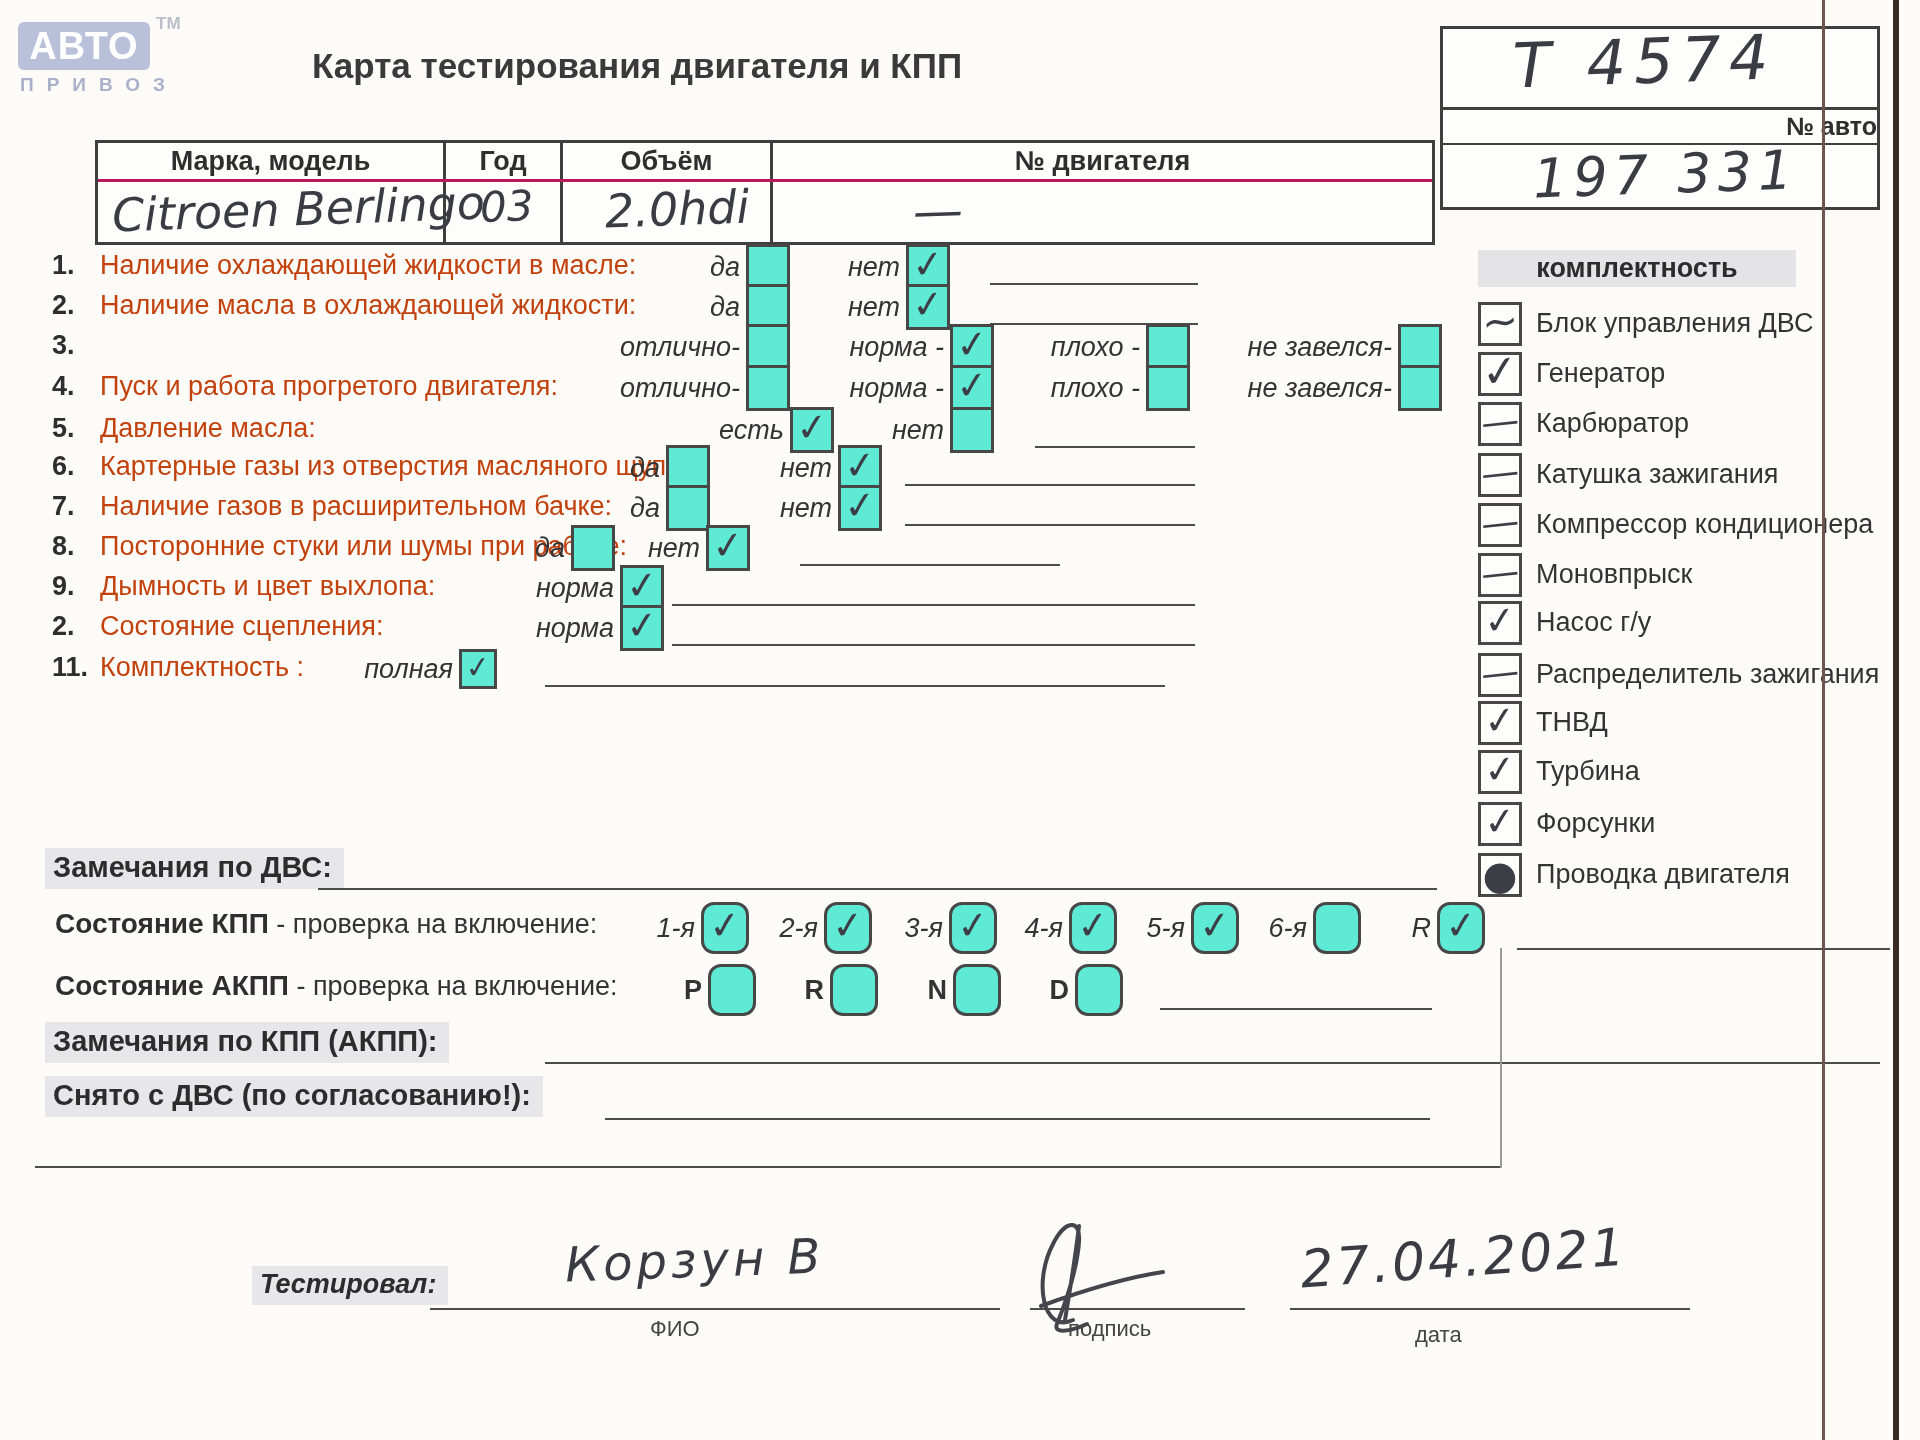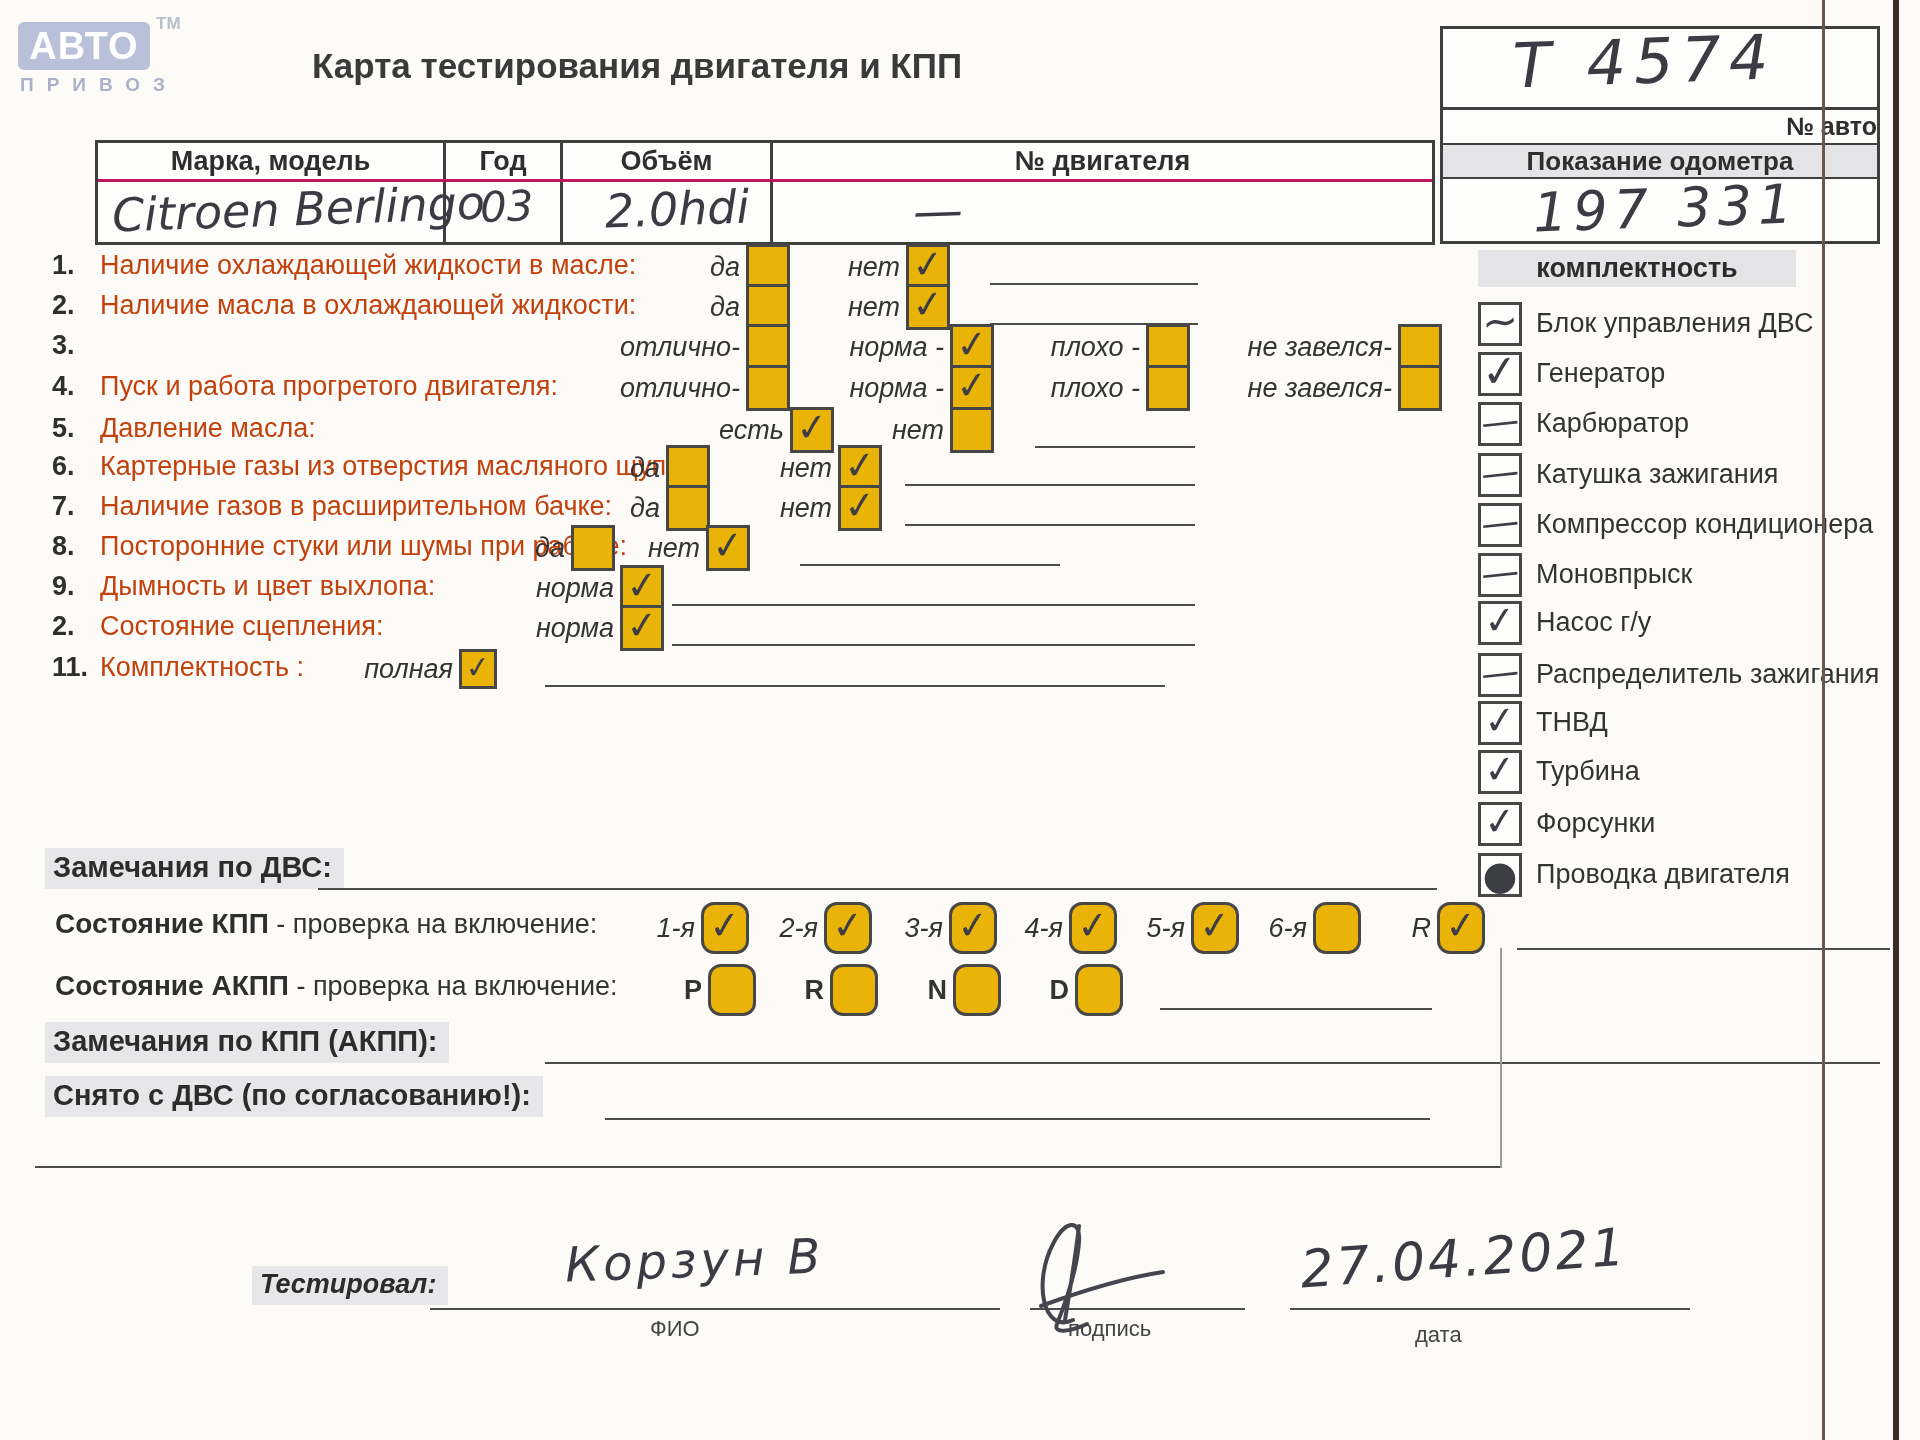--- a/index.html
+++ b/index.html
@@ -33,21 +33,21 @@
   .vt-v .cell{height:60px;position:relative;}
   .cell{border-right:3px solid #3f3f3f;box-sizing:border-box;}
   .cell:last-child{border-right:none;}
   .vt-v .hw{position:absolute;top:0px;white-space:nowrap;}
   
   .hw{font-family:"DejaVu Sans",sans-serif;font-style:italic;color:#3b3b44;transform:rotate(-2deg);}
   
   .row{position:absolute;left:0;width:1500px;height:46px;}
   .num{position:absolute;left:52px;top:7px;width:46px;font-weight:bold;font-size:27px;color:#2e2e2e;}
   .itext{position:absolute;left:100px;top:7px;font-size:27px;color:#c2410c;white-space:nowrap;}
-  .opt{position:absolute;top:1px;width:38px;height:40px;border:3px solid #474747;background:#eab308;box-sizing:content-box;}
+  .opt{position:absolute;top:1px;width:38px;height:40px;border:3px solid #474747;background:#5eead4;box-sizing:content-box;}
   .olabel{position:absolute;right:calc(100% + 9px);top:50%;transform:translateY(-50%);
           font-size:27px;font-style:italic;white-space:nowrap;color:#333;}
   .mark{position:absolute;left:50%;top:50%;transform:translate(-50%,-56%) rotate(-6deg);
         font-size:38px;font-weight:normal;color:#3d3d46;font-family:"DejaVu Sans",sans-serif;font-style:normal;}
   .bline{position:absolute;bottom:4px;height:0;border-bottom:2px solid #4c4c4c;}
   
   .grow{height:56px;}
   .grow .opt{top:4px;width:42px;height:46px;border-radius:13px;}
   .sec-bold{position:absolute;left:55px;top:10px;font-size:28px;font-weight:bold;color:#2e2e2e;white-space:nowrap;}
   .sec-rest{font-weight:normal;font-size:27px;color:#333;}
@@ -79,21 +79,20 @@
     <div class="logo-sub">ПРИВОЗ</div>
   </div>
 
   <div class="title">Карта тестирования двигателя и КПП</div>
 
   <div class="ob">
     <div class="ob-num">
       <span class="hw">Т 4574</span>
     </div>
     <div class="ob-lab">№ авто</div>
-    <div class="ob-odolab">Показание одометра</div>
     <div class="ob-val">
       <span class="hw">197 331</span>
     </div>
   </div>
 
   <div class="vt">
     <div class="vt-row vt-h">
       <div class="cell">Марка, модель</div>
       <div class="cell">Год</div>
       <div class="cell">Объём</div>

